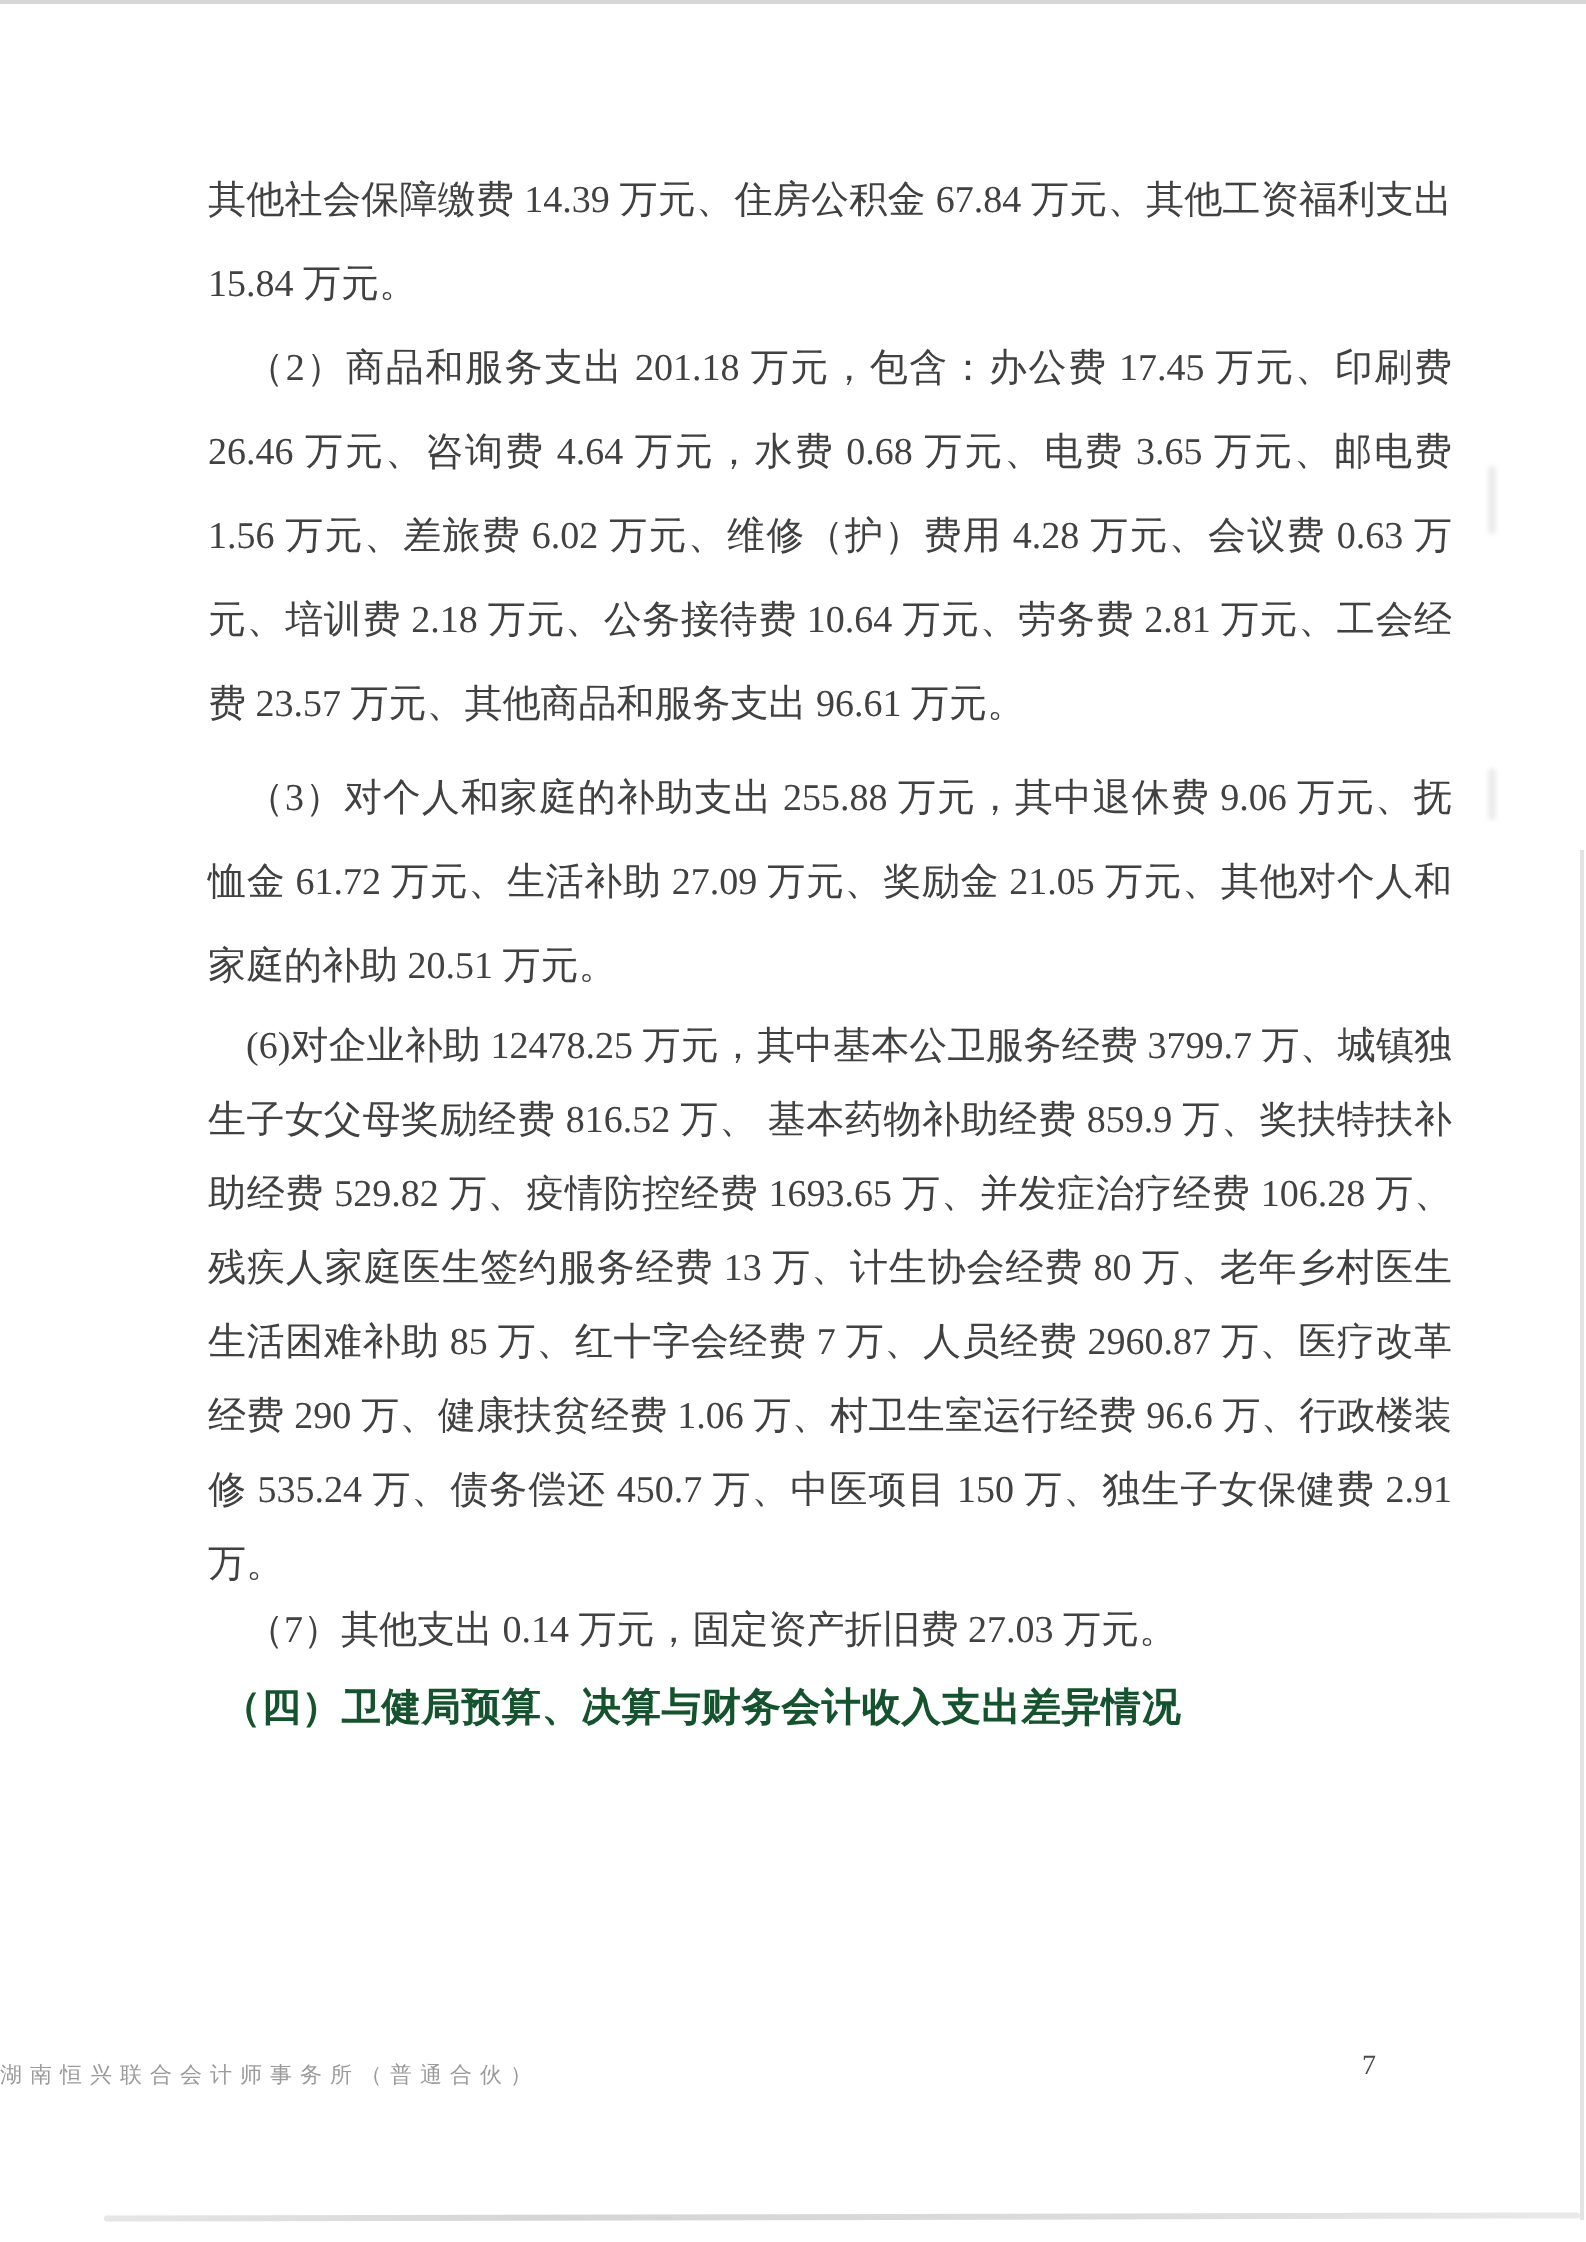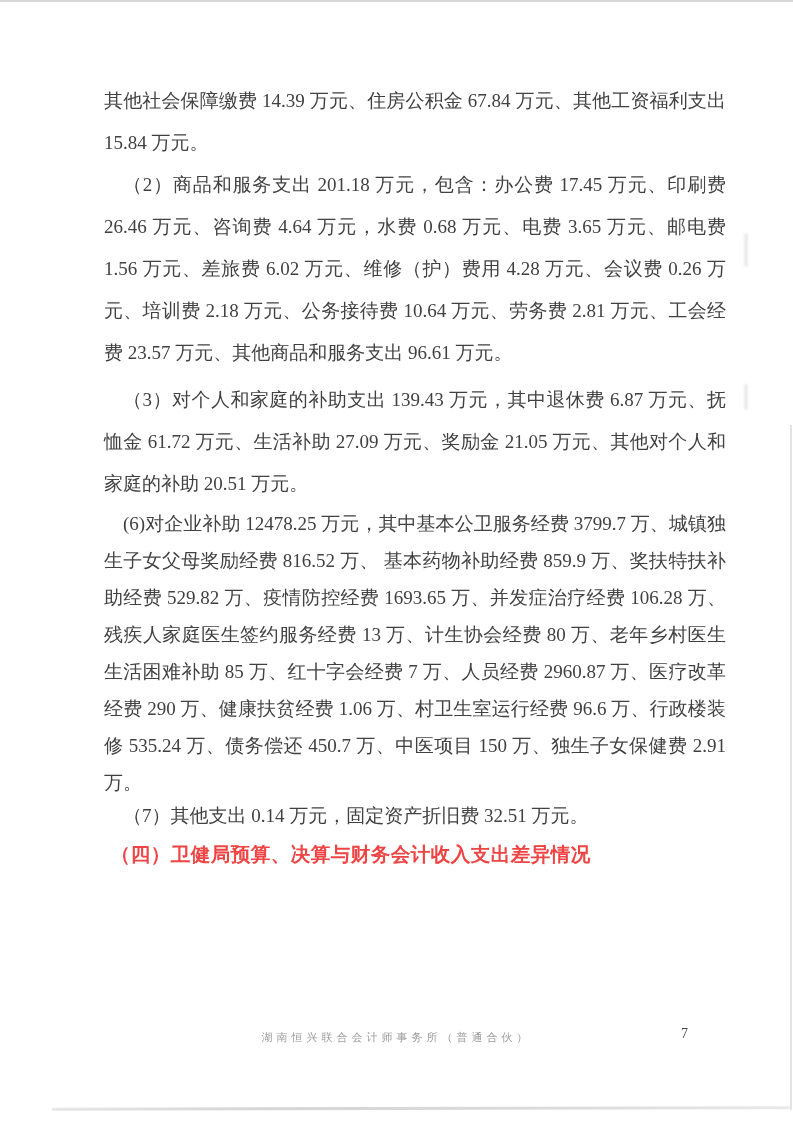--- a/index.html
+++ b/index.html
@@ -68,31 +68,30 @@
   .para.tight { line-height: 37px; }
   .para.p3-adjust { margin-top: 5px; }
   .para.p7-adjust { margin-top: -6px; }
   .section-heading {
     margin: -4px 0 0 0;
     line-height: 42px;
     text-indent: 0.35em;
     font-family: "Liberation Sans", "DejaVu Sans", sans-serif;
     font-weight: 700;
     font-size: 19.5px;
-    color: #ef4444;
+    color: #14532d;
     letter-spacing: 0.5px;
   }
 
   
   .footer-firm {
     position: absolute;
     top: 1030px;
     left: 0;
     width: 100%;
-    text-align: center;
     font-size: 11px;
     letter-spacing: 4px;
     color: #9b9b9b;
   }
   .footer-page {
     position: absolute;
     top: 1026px;
     left: 681px;
     font-size: 14px;
     color: #4a4a4a;
@@ -100,24 +99,24 @@
 </style>
 </head>
 <body>
 
 <div class="page">
 
   <div class="top-edge-line"></div>
 
   <div class="content">
     <p class="para">其他社会保障缴费 14.39 万元、住房公积金 67.84 万元、其他工资福利支出 15.84 万元。</p>
-    <p class="para indent">（2）商品和服务支出 201.18 万元，包含：办公费 17.45 万元、印刷费 26.46 万元、咨询费 4.64 万元，水费 0.68 万元、电费 3.65 万元、邮电费 1.56 万元、差旅费 6.02 万元、维修（护）费用 4.28 万元、会议费 0.26 万元、培训费 2.18 万元、公务接待费 10.64 万元、劳务费 2.81 万元、工会经费 23.57 万元、其他商品和服务支出 96.61 万元。</p>
-    <p class="para indent p3-adjust">（3）对个人和家庭的补助支出 139.43 万元，其中退休费 6.87 万元、抚恤金 61.72 万元、生活补助 27.09 万元、奖励金 21.05 万元、其他对个人和家庭的补助 20.51 万元。</p>
+    <p class="para indent">（2）商品和服务支出 201.18 万元，包含：办公费 17.45 万元、印刷费 26.46 万元、咨询费 4.64 万元，水费 0.68 万元、电费 3.65 万元、邮电费 1.56 万元、差旅费 6.02 万元、维修（护）费用 4.28 万元、会议费 0.63 万元、培训费 2.18 万元、公务接待费 10.64 万元、劳务费 2.81 万元、工会经费 23.57 万元、其他商品和服务支出 96.61 万元。</p>
+    <p class="para indent p3-adjust">（3）对个人和家庭的补助支出 255.88 万元，其中退休费 9.06 万元、抚恤金 61.72 万元、生活补助 27.09 万元、奖励金 21.05 万元、其他对个人和家庭的补助 20.51 万元。</p>
     <p class="para indent tight">(6)对企业补助 12478.25 万元，其中基本公卫服务经费 3799.7 万、城镇独生子女父母奖励经费 816.52 万、 基本药物补助经费 859.9 万、奖扶特扶补助经费 529.82 万、疫情防控经费 1693.65 万、并发症治疗经费 106.28 万、残疾人家庭医生签约服务经费 13 万、计生协会经费 80 万、老年乡村医生生活困难补助 85 万、红十字会经费 7 万、人员经费 2960.87 万、医疗改革经费 290 万、健康扶贫经费 1.06 万、村卫生室运行经费 96.6 万、行政楼装修 535.24 万、债务偿还 450.7 万、中医项目 150 万、独生子女保健费 2.91 万。</p>
-    <p class="para indent p7-adjust">（7）其他支出 0.14 万元，固定资产折旧费 32.51 万元。</p>
+    <p class="para indent p7-adjust">（7）其他支出 0.14 万元，固定资产折旧费 27.03 万元。</p>
     <h3 class="section-heading">（四）卫健局预算、决算与财务会计收入支出差异情况</h3>
   </div>
 
   <div class="footer-firm">湖南恒兴联合会计师事务所（普通合伙）</div>
   <div class="footer-page">7</div>
 
   <div class="smudge smudge-1"></div>
   <div class="smudge smudge-2"></div>
   <div class="right-edge-line"></div>
   <div class="bottom-edge-shadow"></div>

